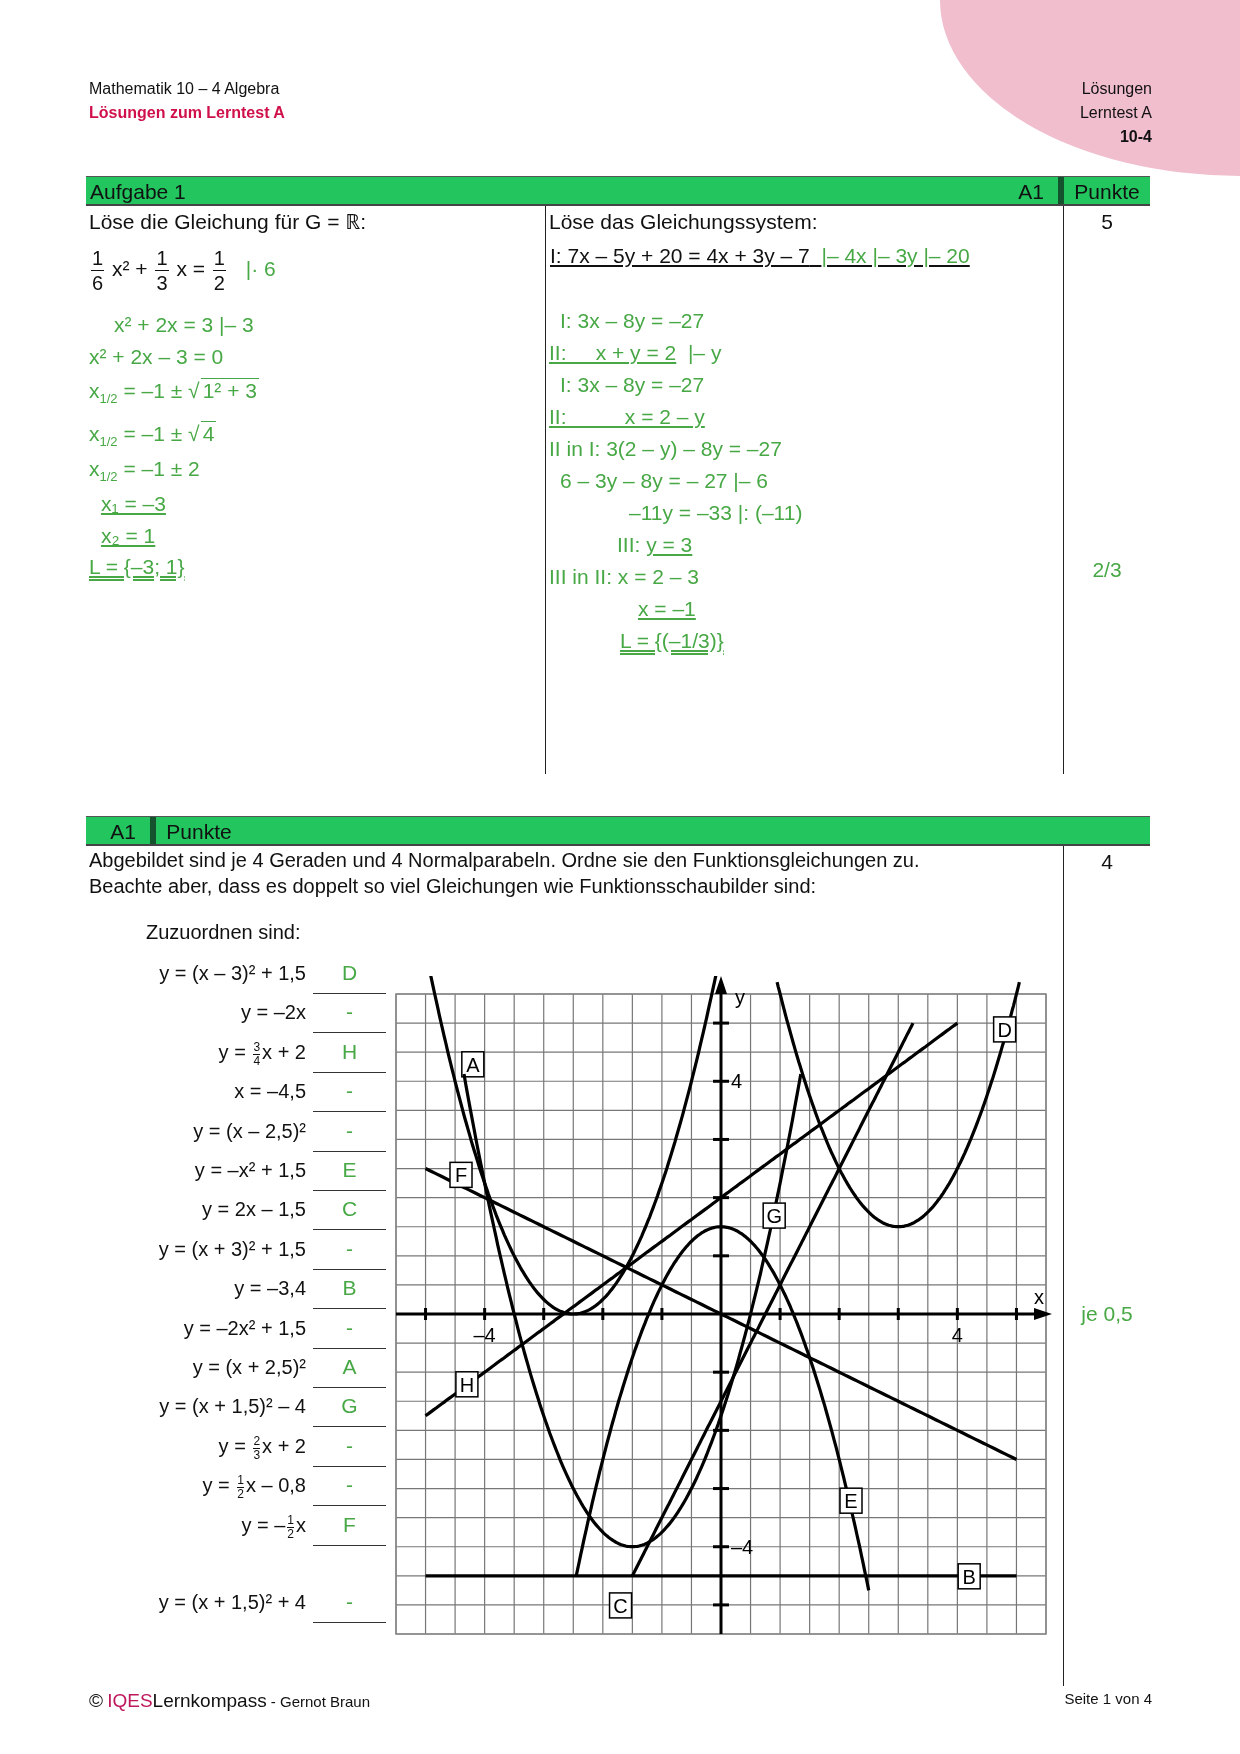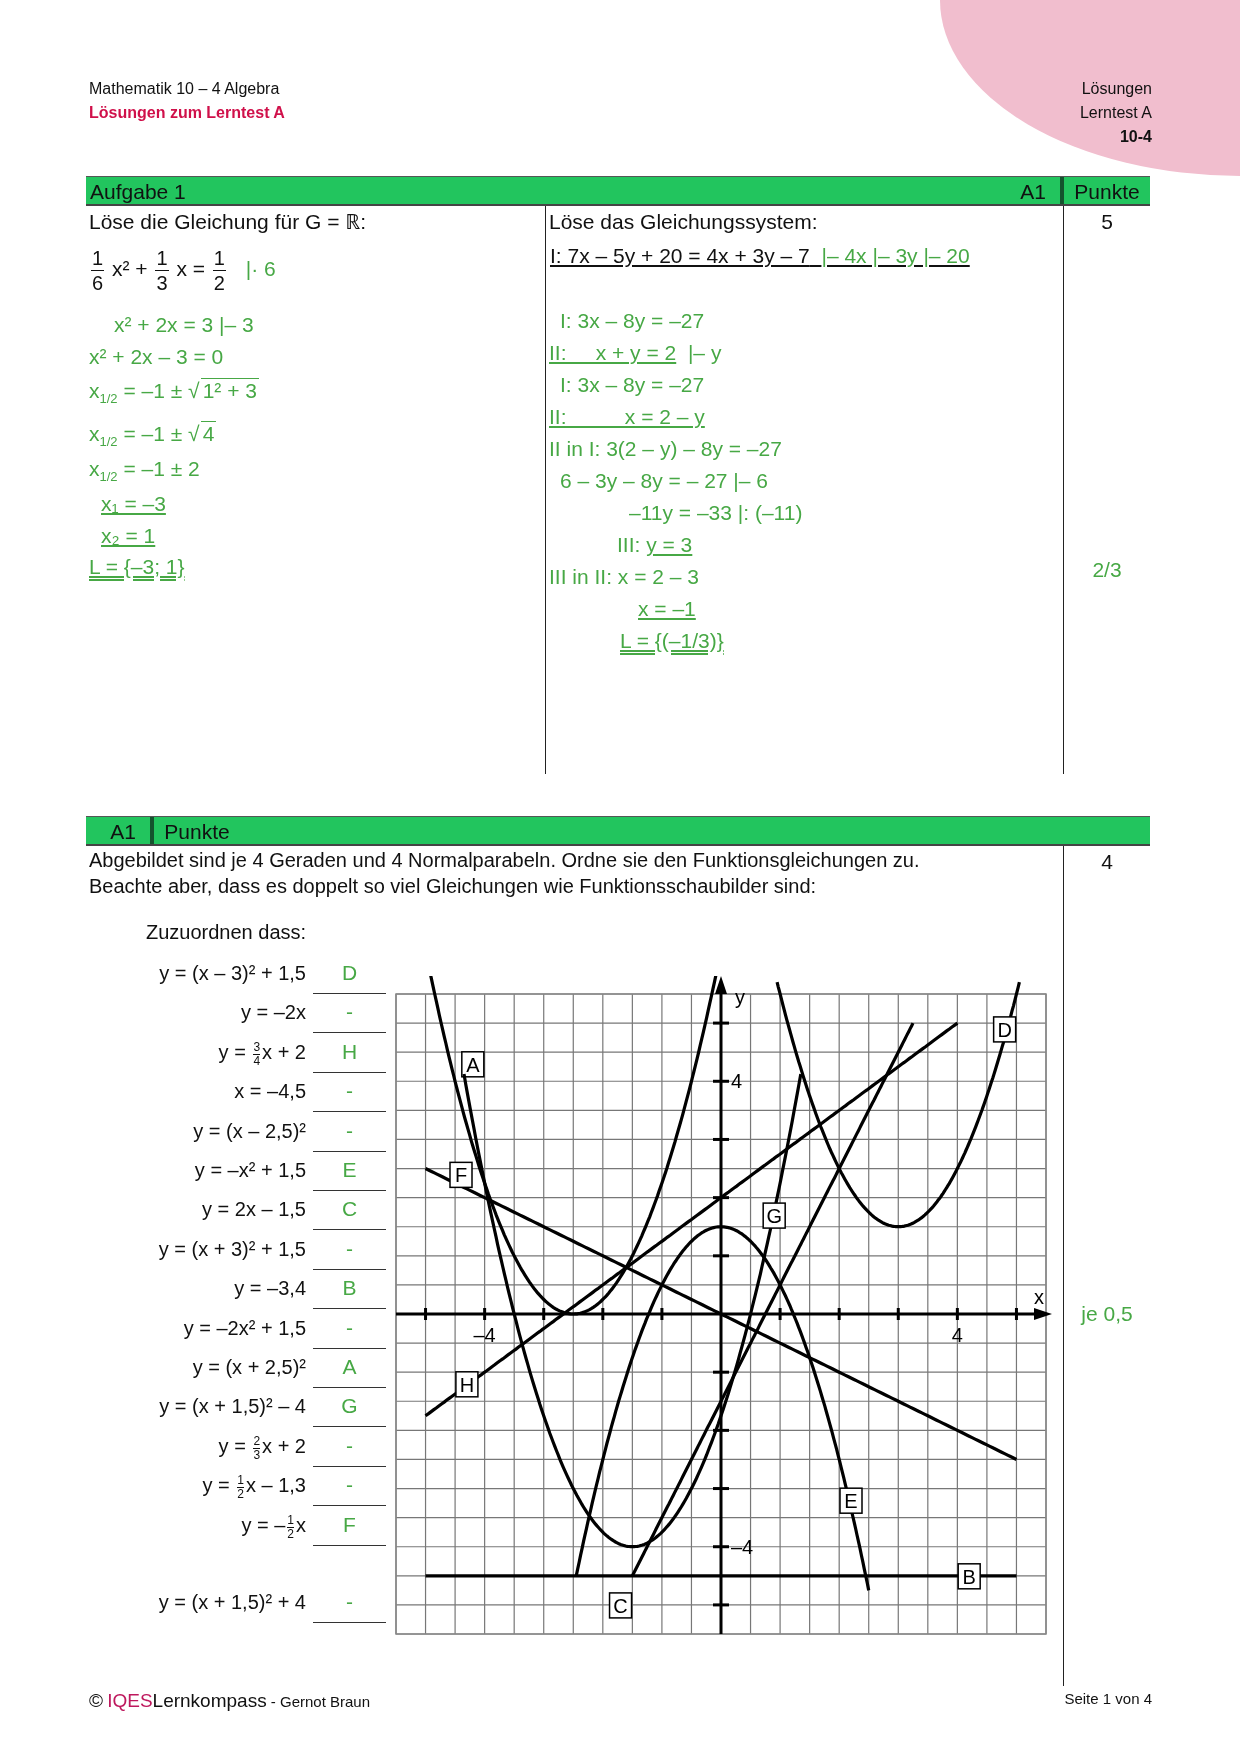--- a/index.html
+++ b/index.html
@@ -16,21 +16,21 @@
   .hdr-right { position: absolute; right: 88px; top: 77px; text-align: right; font-size: 16px; line-height: 24px; }
   .hdr-right .code { font-weight: bold; }
 
   .task { position: absolute; left: 86px; width: 1064px; }
   .task-head {
     height: 30px; background: #22c55e; border-top: 1px solid #555; border-bottom: 2px solid #444;
     display: flex; font-size: 21px; line-height: 30px; box-sizing: border-box;
   }
   .task-head .title { flex: 1; padding-left: 4px; }
   .task-head .lvl { width: 50px; text-align: right; padding-right: 14px; }
-  .task-head .pts { width: 86px; text-align: center; border-left: 4px solid #14532d; }
+  .task-head .pts { width: 86px; text-align: center; border-left: 6px solid #14532d; }
   .task-body { position: relative; display: flex; }
   .col-main { flex: 1; position: relative; }
   .col-pts { width: 86px; border-left: 1.5px solid #222; position: relative; text-align: center; font-size: 21px; }
 
   .green { color: #47a845; }
   .line { position: absolute; white-space: nowrap; font-size: 21px; line-height: 28px; }
   .u { text-decoration: underline; text-decoration-color: #47a845; }
   .uu { text-decoration: underline double; text-decoration-color: #47a845; }
   .frac { display: inline-block; vertical-align: middle; text-align: center; line-height: 1; margin: 0 2px; }
   .frac > span { display: block; font-size: 20px; }
@@ -123,21 +123,21 @@
 
 <div class="task" style="top:816px;">
   <div class="task-head">
     <div class="lvl">A1</div>
     <div class="pts">Punkte</div>
   </div>
   <div class="task-body" style="height:840px;">
     <div class="col-main">
       <div class="line" style="left:3px; top:0px; font-size:20px;">Abgebildet sind je 4 Geraden und 4 Normalparabeln. Ordne sie den Funktionsgleichungen zu.</div>
       <div class="line" style="left:3px; top:26px; font-size:20px;">Beachte aber, dass es doppelt so viel Gleichungen wie Funktionsschaubilder sind:</div>
-      <div class="line" style="left:60px; top:72px; font-size:20px;">Zuzuordnen dass:</div>
+      <div class="line" style="left:60px; top:72px; font-size:20px;">Zuzuordnen sind:</div>
       <div id="assign-list">
           <div class="assign-row" style="top: 110px;">
             <div class="eq"><span>y = (x – 3)² + 1,5</span></div>
             <div class="ans green">D</div>
           </div>
           <div class="assign-row" style="top: 149.4px;">
             <div class="eq"><span>y = –2x</span></div>
             <div class="ans green">-</div>
           </div>
           <div class="assign-row" style="top: 188.8px;">
@@ -178,21 +178,21 @@
           </div>
           <div class="assign-row" style="top: 543.4px;">
             <div class="eq"><span>y = (x + 1,5)² – 4</span></div>
             <div class="ans green">G</div>
           </div>
           <div class="assign-row" style="top: 582.8px;">
             <div class="eq"><span style="white-space: pre;">y = </span><span class="sfrac"><span class="num">2</span><span class="den">3</span></span><span>x + 2</span></div>
             <div class="ans green">-</div>
           </div>
           <div class="assign-row" style="top: 622.2px;">
-            <div class="eq"><span style="white-space: pre;">y = </span><span class="sfrac"><span class="num">1</span><span class="den">2</span></span><span>x – 1,3</span></div>
+            <div class="eq"><span style="white-space: pre;">y = </span><span class="sfrac"><span class="num">1</span><span class="den">2</span></span><span>x – 0,8</span></div>
             <div class="ans green">-</div>
           </div>
           <div class="assign-row" style="top: 661.6px;">
             <div class="eq"><span style="white-space: pre;">y = –</span><span class="sfrac"><span class="num">1</span><span class="den">2</span></span><span>x</span></div>
             <div class="ans green">F</div>
           </div>
           <div class="assign-row" style="top: 739px;">
             <div class="eq"><span>y = (x + 1,5)² + 4</span></div>
             <div class="ans green">-</div>
           </div>

